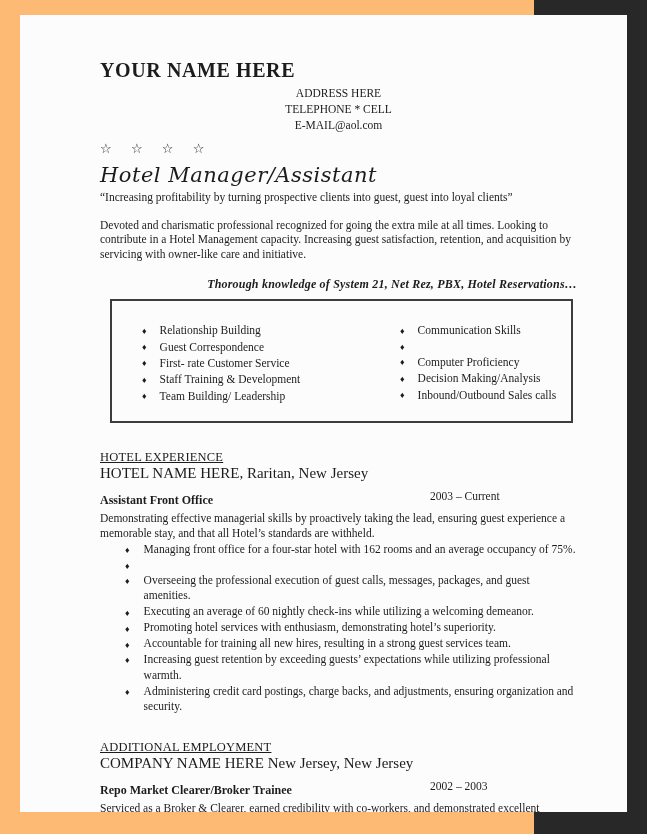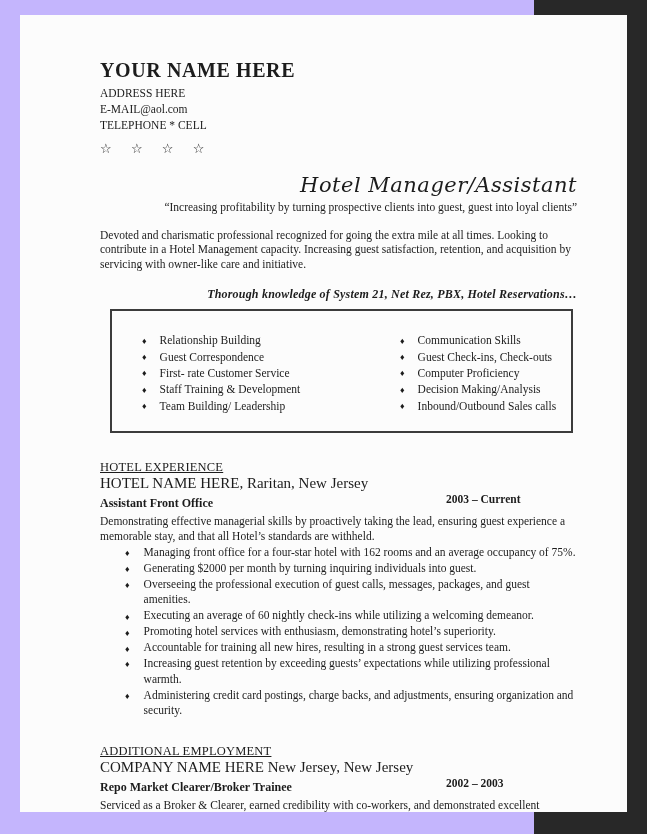--- a/index.html
+++ b/index.html
@@ -4,43 +4,43 @@
 <style>
   * { box-sizing: border-box; }
   html, body { margin: 0; padding: 0; }
   body {
     width: 647px; height: 834px;
     background: #282828;
     font-family: "Liberation Serif", serif;
   }
   .frame {
     width: 534px; height: 834px;
-    background: #c4b5fd;
+    background: #fdba74;
     padding: 15px 20px 22px 20px;
   }
   .page {
     width: 607px; height: 797px;
     background: #fcfcfc;
     color: #1c1c1c;
     padding: 44px 50px 0 80px;
     overflow: hidden;
   }
   .name { font-size: 20px; font-weight: bold; letter-spacing: 0.6px; }
-  .contact-line { font-size: 11.5px; line-height: 1.32; margin-top: 1px; }
+  .contact-line { font-size: 11.5px; line-height: 1.32; margin-top: 1px; text-align: center; }
   .contact-line.first { margin-top: 4px; }
   .stars { font-size: 13px; letter-spacing: 8px; margin-top: 7px; color: #1c1c1c; }
   .doc-title {
-    text-align: right;
+    text-align: left;
     font-family: "DejaVu Serif", serif;
     font-style: italic;
     font-size: 21px;
-    margin-top: 16px;
+    margin-top: 6px;
     letter-spacing: 0.5px;
   }
-  .tagline { text-align: right; font-size: 11.5px; margin-top: 4px; }
+  .tagline { text-align: left; font-size: 11.5px; margin-top: 4px; }
   .summary { font-size: 11.5px; line-height: 1.3; margin-top: 15px; }
   .knowledge {
     font-size: 12px; font-weight: bold; font-style: italic;
     margin-top: 15px; letter-spacing: 0.2px; text-align: right;
   }
   .skillbox {
     border: 2px solid #3c3c3c;
     margin-top: 7px;
     margin-left: 10px;
     width: 463px;
@@ -53,39 +53,39 @@
   .skillcol.right { margin-left: 0; }
   .skill-item { display: flex; }
   .diamond { font-size: 9px; padding-top: 2.5px; margin-right: 13px; flex: 0 0 auto; }
   .section-heading {
     font-size: 12.5px; font-weight: normal; text-decoration: underline;
     letter-spacing: 0.2px;
   }
   .section-heading.exp { margin-top: 27px; }
   .section-heading.add { margin-top: 25px; }
   .company { font-size: 15px; margin-top: 0; }
-  .jobrow { position: relative; margin-top: 1px; height: 15px; }
+  .jobrow { position: relative; margin-top: 8px; height: 15px; }
   .jobtitle { font-weight: bold; font-size: 12px; }
-  .jobdates { position: absolute; left: 346px; top: 0; font-size: 11.5px; font-weight: bold; }
+  .jobdates { position: absolute; left: 330px; top: 0; font-size: 11.5px; font-weight: normal; }
   .jobdesc { font-size: 11.5px; line-height: 1.3; margin-top: 6px; }
   .jobbullets { list-style: none; margin: 1px 0 0 0; padding: 0; font-size: 11.5px; line-height: 1.38; }
   .jobbullets .skill-item { }
   .jobbullets .diamond { margin-left: 25px; margin-right: 14px; }
 </style>
 </head>
 <body>
 
 <div class="frame">
   <div class="page">
 
     <div>
       <div class="name">YOUR NAME HERE</div>
       <div class="contact-line first">ADDRESS HERE</div>
+      <div class="contact-line">TELEPHONE * CELL</div>
       <div class="contact-line">E-MAIL@aol.com</div>
-      <div class="contact-line">TELEPHONE * CELL</div>
       <div class="stars">☆ ☆ ☆ ☆</div>
     </div>
 
     <div class="doc-title">Hotel Manager/Assistant</div>
     <div class="tagline">“Increasing profitability by turning prospective clients into guest, guest into loyal clients”</div>
 
     <div class="summary">Devoted and charismatic professional recognized for going the extra mile at all times. Looking to contribute in a Hotel Management capacity. Increasing guest satisfaction, retention, and acquisition by servicing with owner-like care and initiative.</div>
 
     <div class="knowledge">Thorough knowledge of System 21, Net Rez, PBX, Hotel Reservations…</div>
 
@@ -112,21 +112,20 @@
             <span>Team Building/ Leadership</span>
           </li>
       </ul>
       <ul class="skillcol right">
         <li class="skill-item">
             <span class="diamond">♦</span>
             <span>Communication Skills</span>
           </li>
         <li class="skill-item">
             <span class="diamond">♦</span>
-            <span>Guest Check-ins, Check-outs</span>
           </li>
         <li class="skill-item">
             <span class="diamond">♦</span>
             <span>Computer Proficiency</span>
           </li>
         <li class="skill-item">
             <span class="diamond">♦</span>
             <span>Decision Making/Analysis</span>
           </li>
         <li class="skill-item">
@@ -145,21 +144,20 @@
         <span class="jobdates">2003 – Current</span>
       </div>
       <div class="jobdesc">Demonstrating effective managerial skills by proactively taking the lead, ensuring guest experience a memorable stay, and that all Hotel’s standards are withheld.</div>
       <ul class="jobbullets">
         <li class="skill-item">
             <span class="diamond">♦</span>
             <span>Managing front office for a four-star hotel with 162 rooms and an average occupancy of 75%.</span>
           </li>
         <li class="skill-item">
             <span class="diamond">♦</span>
-            <span>Generating $2000 per month by turning inquiring individuals into guest.</span>
           </li>
         <li class="skill-item">
             <span class="diamond">♦</span>
             <span>Overseeing the professional execution of guest calls, messages, packages, and guest amenities.</span>
           </li>
         <li class="skill-item">
             <span class="diamond">♦</span>
             <span>Executing an average of 60 nightly check-ins while utilizing a welcoming demeanor.</span>
           </li>
         <li class="skill-item">

